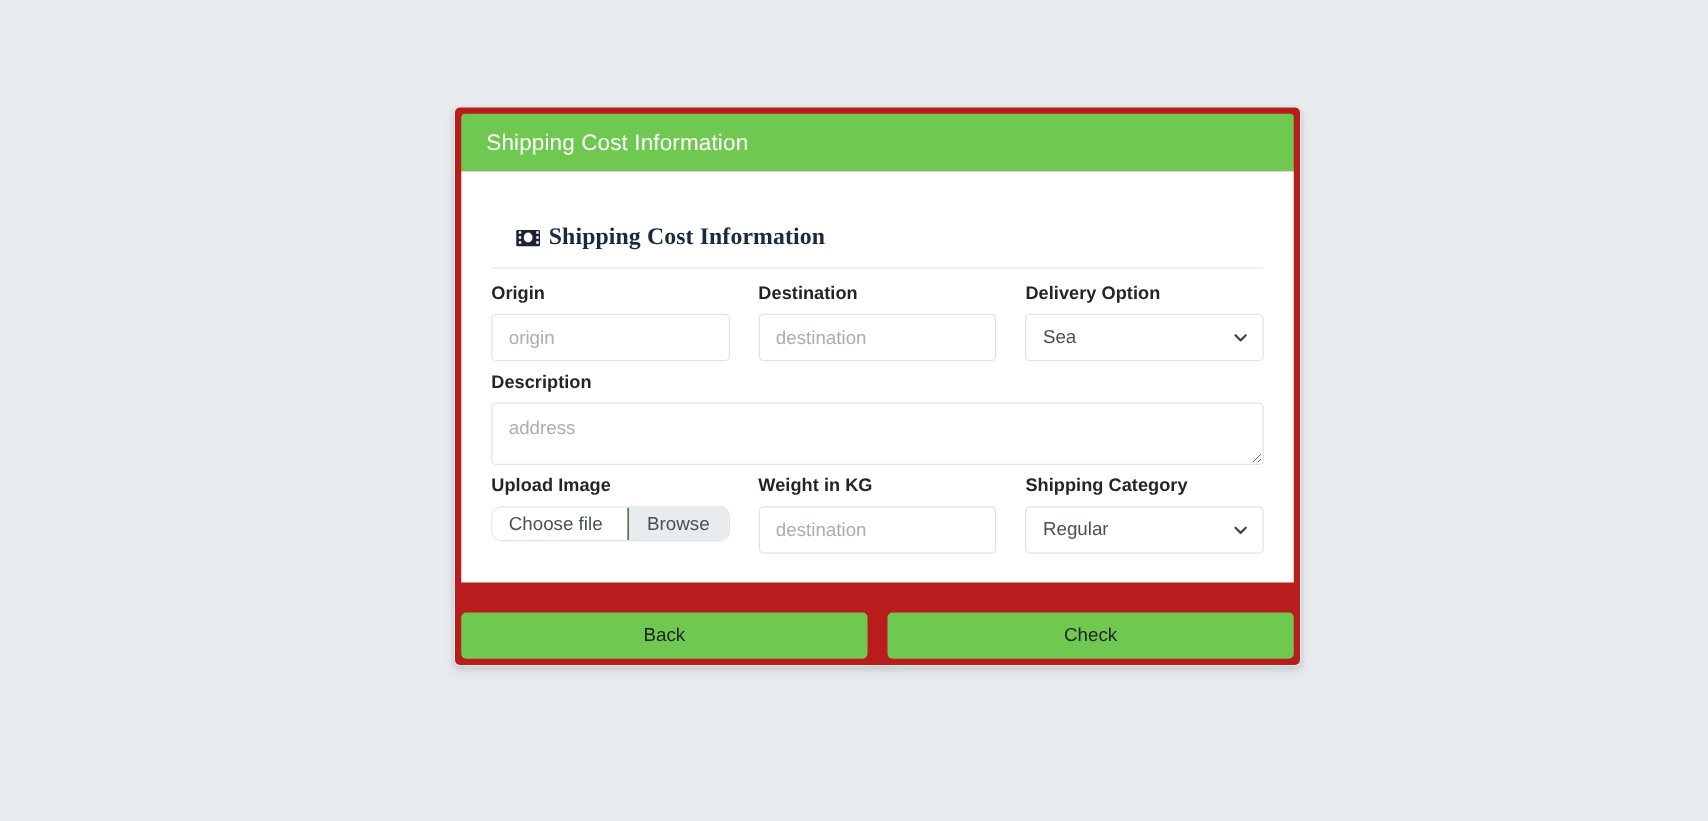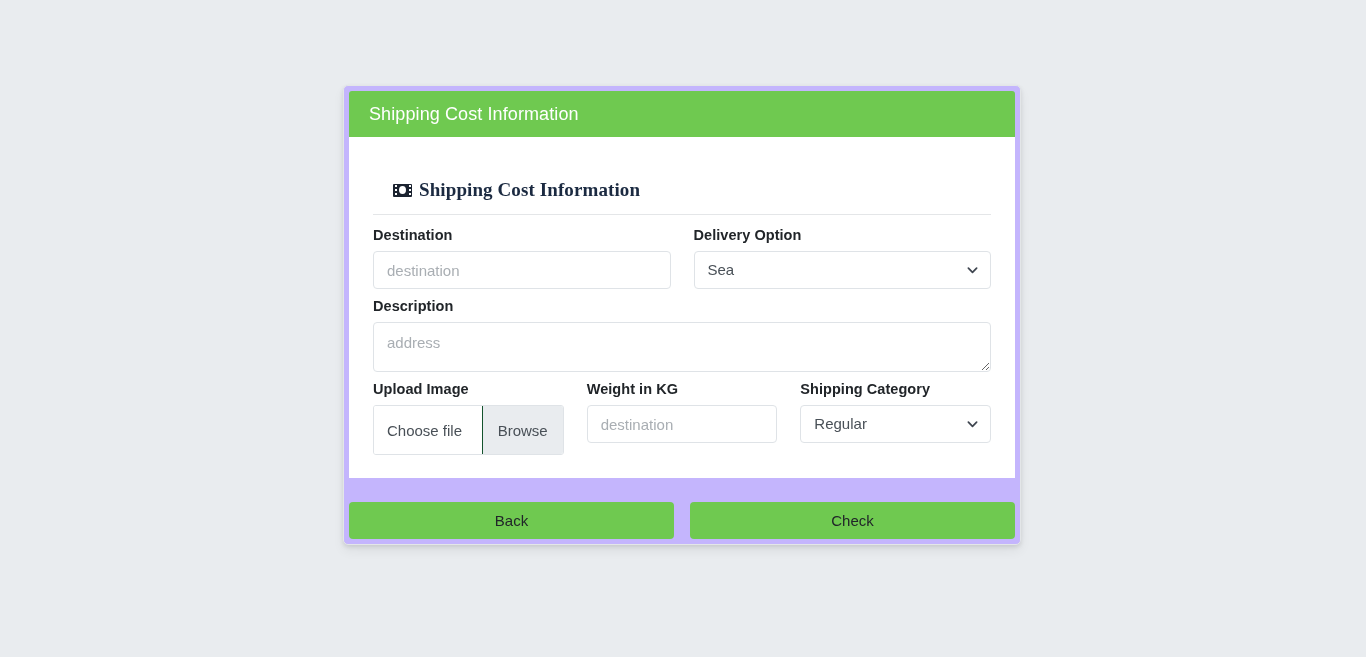--- a/index.html
+++ b/index.html
@@ -16,24 +16,24 @@
   .page {
     position: relative;
     width: 1366px;
     height: 657px;
     background: #e9ecef;
   }
 
   
   .card {
     position: absolute;
-    left: 343px;
+    left: 363px;
     top: 85px;
     width: 678px;
-    background: #c4b5fd;
+    background: #b91c1c;
     border: 1px solid #e3e6e8;
     border-radius: 5px;
     padding: 5px;
     box-shadow: 0 2px 4px rgba(0,0,0,0.10), 0 6px 12px rgba(0,0,0,0.06);
   }
 
   .card-header {
     background: #6fc950;
     border-radius: 3px 3px 0 0;
     height: 46px;
@@ -165,23 +165,23 @@
     width: 11px;
     height: 11px;
     display: block;
   }
 
   
   .file-wrap {
     display: flex;
     width: 100%;
     border: 1px solid #dfe3e7;
-    border-radius: 3px;
-    background: #ffffff;
-    height: 50px;
+    border-radius: 8px;
+    background: #ffffff;
+    height: 28px;
     overflow: hidden;
   }
   .file-name {
     flex: 1 1 auto;
     display: flex;
     align-items: center;
     padding: 0 13px;
     font-size: 15px;
     color: #495057;
     background: #ffffff;
@@ -238,20 +238,24 @@
 
       <div class="legend-row">
         <span class="money-icon"></span>
         <span class="legend-text">Shipping Cost Information</span>
       </div>
 
       <div class="divider"></div>
 
       <div class="form-row">
 
+        <div class="col">
+          <label class="field-label">Origin</label>
+          <input class="input" type="text" placeholder="origin" style="">
+        </div>
 
         <div class="col">
           <label class="field-label">Destination</label>
           <input class="input" type="text" placeholder="destination" style="">
         </div>
 
         <div class="col">
           <label class="field-label">Delivery Option</label>
           <div class="select-wrap">
             <select class="select">

